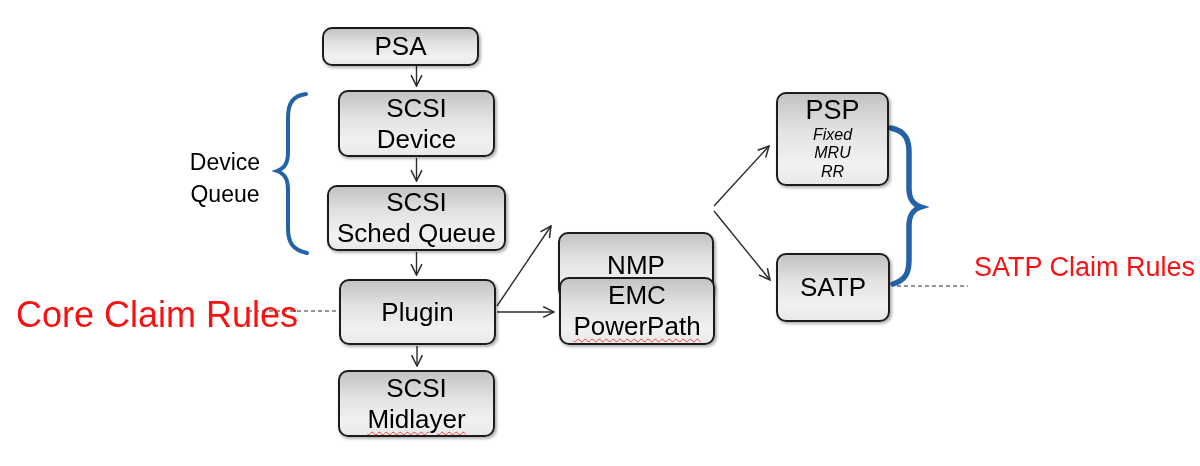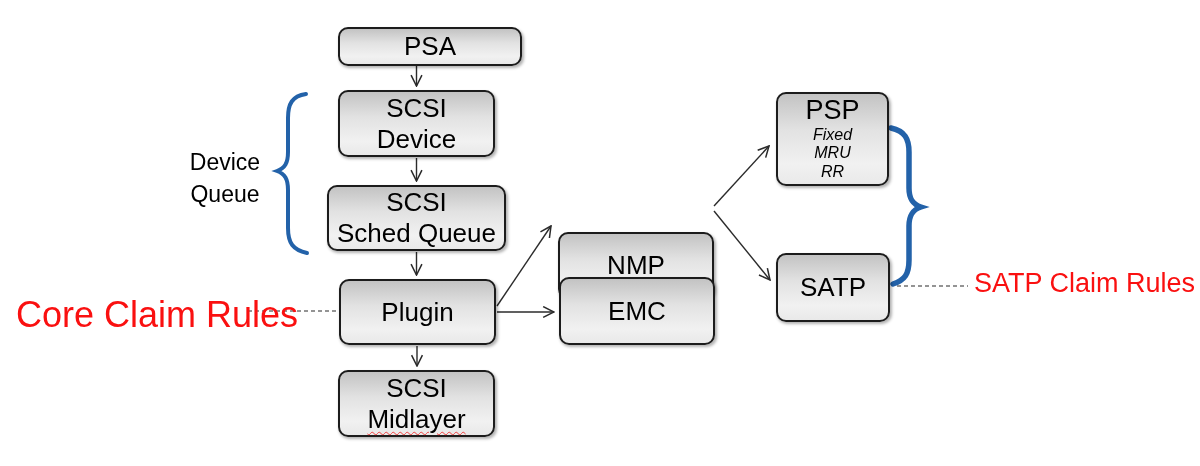--- a/index.html
+++ b/index.html
@@ -28,21 +28,21 @@
     text-decoration-line:underline;
     text-decoration-style:wavy;
     text-decoration-color:#f04040;
     text-decoration-thickness:1px;
     text-underline-offset:3px;
   }
   .side-label{position:absolute;color:#000;}
   .side-label.red{color:var(--c-label_red,#FA1010);white-space:nowrap;}
   #device-queue-label{left:160px;top:146px;width:130px;text-align:center;font-size:23px;line-height:32px;}
   #core-claim-rules-label{left:16px;top:294px;font-size:36px;text-align:center;}
-  #satp-claim-rules-label{left:974px;top:268px;font-size:27px;}
+  #satp-claim-rules-label{left:974px;top:252px;font-size:27px;}
 </style>
 </head>
 <body>
 
 <div id="canvas">
 
   <svg id="overlay" viewBox="0 0 1200 466" xmlns="http://www.w3.org/2000/svg">
     <defs>
       <marker id="arrow" viewBox="0 0 12 12" refX="11" refY="6" markerWidth="13" markerHeight="13" markerUnits="userSpaceOnUse" orient="auto">
         <path class="markhead" d="M1,1 L11,6 L1,11"></path>
@@ -58,21 +58,21 @@
     <line class="conn" x1="714" y1="206" x2="769" y2="146" marker-end="url(#arrow)"></line>
     <line class="conn" x1="714" y1="211" x2="770" y2="280" marker-end="url(#arrow)"></line>
 
     <line class="dash" x1="248" y1="311" x2="337" y2="311"></line>
     <line class="dash" x1="897" y1="286" x2="968" y2="286"></line>
 
     <path class="brace left" d="M 306 94 C 292 96 288 104 288 118 L 288 152 C 288 163 285 168 277 171 C 285 174 288 179 288 190 L 288 228 C 288 243 293 250 307 253"></path>
     <path class="brace right" d="M 891 128 C 905 131 909 139 909 152 L 909 188 C 909 198 912 204 921 207 C 912 210 909 216 909 226 L 909 260 C 909 274 905 280 893 284"></path>
   </svg>
 
-  <div class="box" style="left:338px;top:27px;width:184px;height:39px;">
+  <div class="box" style="left:322px;top:27px;width:157px;height:39px;">
     <span>PSA</span>
   </div>
 
   <div class="box" style="left:338px;top:90px;width:157px;height:67px;">
     <span>SCSI</span>
     <span>Device</span>
   </div>
 
   <div class="box" style="left:327px;top:185px;width:179px;height:66px;">
     <span>SCSI</span>
@@ -87,20 +87,21 @@
     <span>SCSI</span>
     <span class="misspelled">Midlayer</span>
   </div>
 
   <div class="box" style="left:558px;top:185px;width:156px;height:67px;margin-top:47px;">
     <span>NMP</span>
   </div>
 
   <div class="box" style="left:559px;top:277px;width:156px;height:68px;">
     <span>EMC</span>
+    <span class="misspelled">PowerPath</span>
   </div>
 
   <div class="box" style="left:776px;top:92px;width:113px;height:94px;">
     <span class="title">PSP</span>
     <span class="sub">Fixed</span>
     <span class="sub">MRU</span>
     <span class="sub">RR</span>
   </div>
 
   <div class="box" style="left:776px;top:253px;width:114px;height:69px;">

